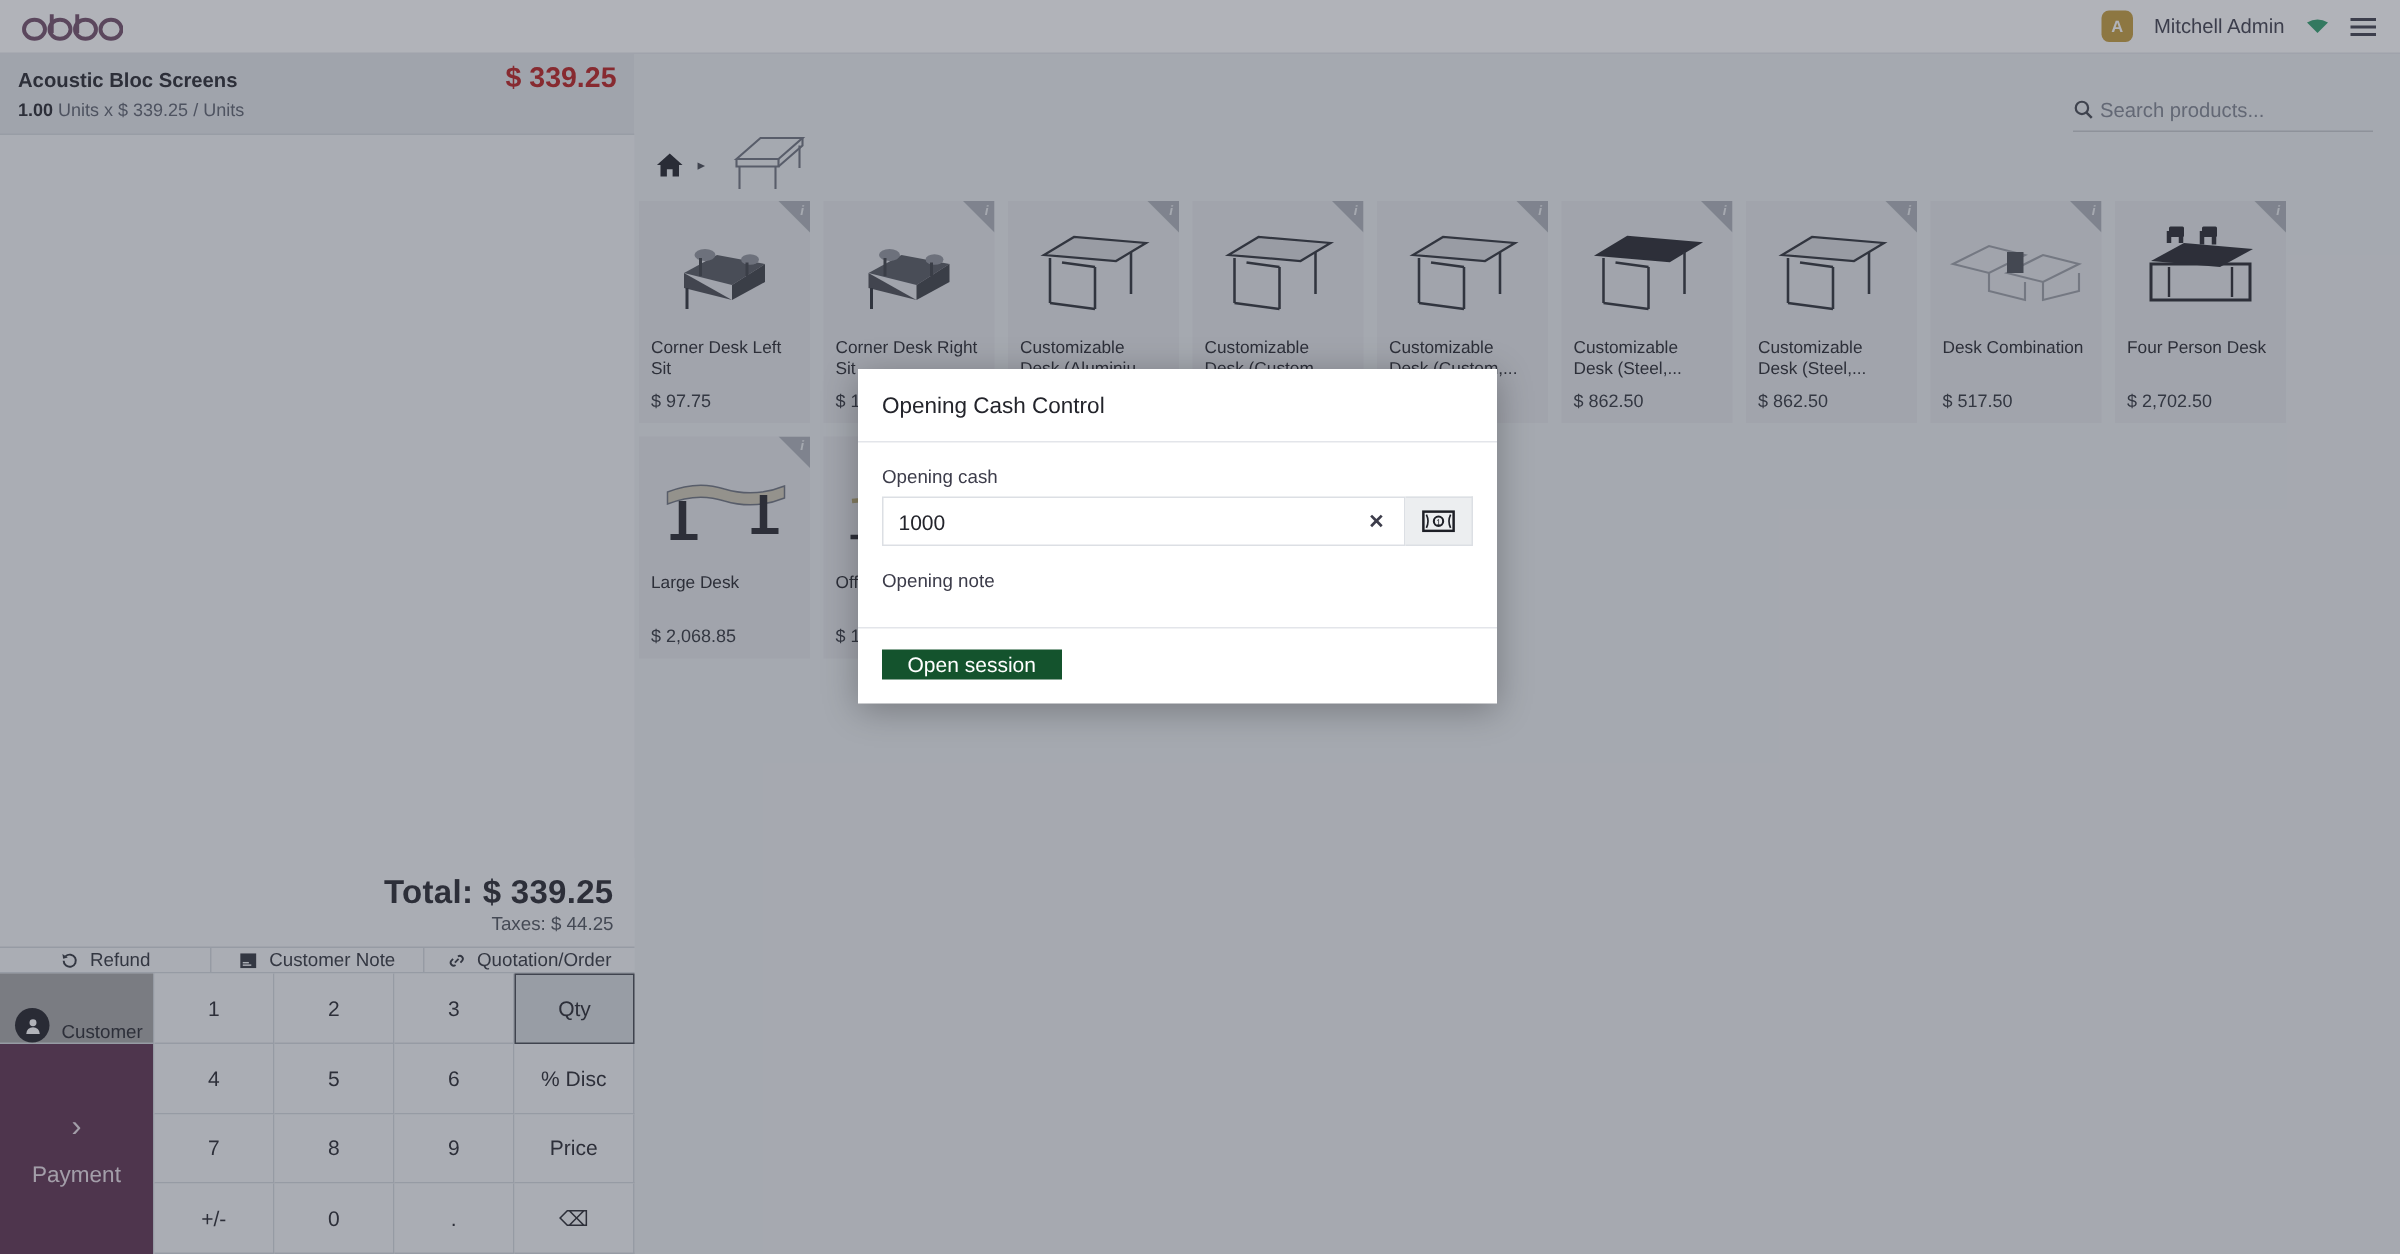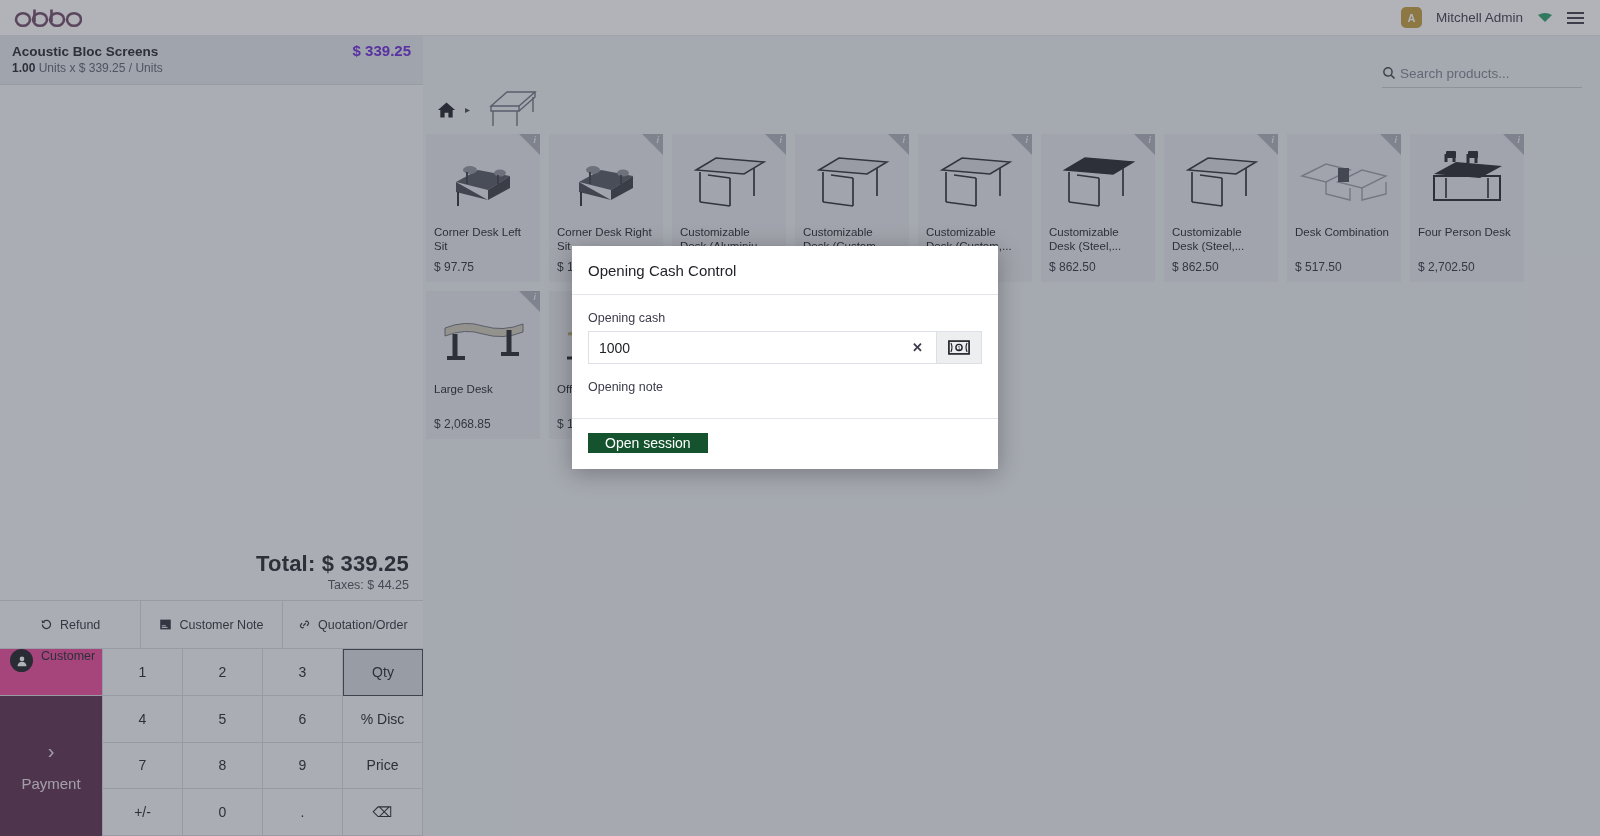--- a/index.html
+++ b/index.html
@@ -65,57 +65,57 @@
   .orderline {
     background: #e3e6ea;
     padding: 6px 12px 9px 12px;
     border-bottom: 1px solid #d6dade;
     cursor: pointer;
   }
   .ol-top {
     display: flex; justify-content: space-between; align-items: baseline;
   }
   .ol-name { font-size: 13.5px; font-weight: 700; color: #23242b; }
-  .ol-price { font-size: 15px; font-weight: 700; color: #6d28d9; }
+  .ol-price { font-size: 19px; font-weight: 700; color: #b91c1c; }
   .ol-sub { font-size: 12px; color: #5a5f6b; margin-top: 2px; }
   .ol-qty { font-weight: 700; color: #23242b; }
 
   
   .totals {
     padding: 10px 14px 8px 14px;
     text-align: right;
     background: #f4f5f7;
   }
   .total-row { font-size: 22px; font-weight: 700; color: #23242b; letter-spacing: .2px; }
   .taxes-row { font-size: 12.5px; color: #4b5059; margin-top: 1px; }
 
   
   .ctrl-row {
-    display: flex; height: 49px;
+    display: flex; height: 18px;
     border-top: 1px solid #d3d7dc;
     border-bottom: 1px solid #d3d7dc;
     background: #f4f5f7;
   }
   .ctrl-btn {
     flex: 1; display: flex; align-items: center; justify-content: center;
     gap: 7px; font-size: 12.5px; color: #2e3139; cursor: pointer;
     border-right: 1px solid #d3d7dc;
   }
   .ctrl-btn:last-child { border-right: none; }
 
   
   .pad-area { display: flex; height: 187px; }
   .pad-left {
     width: 103px; display: flex; flex-direction: column;
     border-right: 1px solid #d3d7dc;
   }
   .customer-btn {
-    height: 47px; display: flex; align-items: flex-start; gap: 8px;
+    height: 47px; display: flex; align-items: flex-end; gap: 8px;
     padding-left: 10px; font-size: 12.5px; color: #23242b;
-    background: #ec4899; cursor: pointer;
+    background: #a3a3a3; cursor: pointer;
     border-bottom: 1px solid #d3d7dc;
   }
   .cust-circle {
     width: 23px; height: 23px; border-radius: 50%;
     background: #1d1d24; display: flex; align-items: center; justify-content: center;
   }
   .payment-btn {
     flex: 1; background: #5a2d4b; color: #e8dde5;
     display: flex; flex-direction: column; align-items: center; justify-content: center;
     gap: 14px; cursor: pointer;

